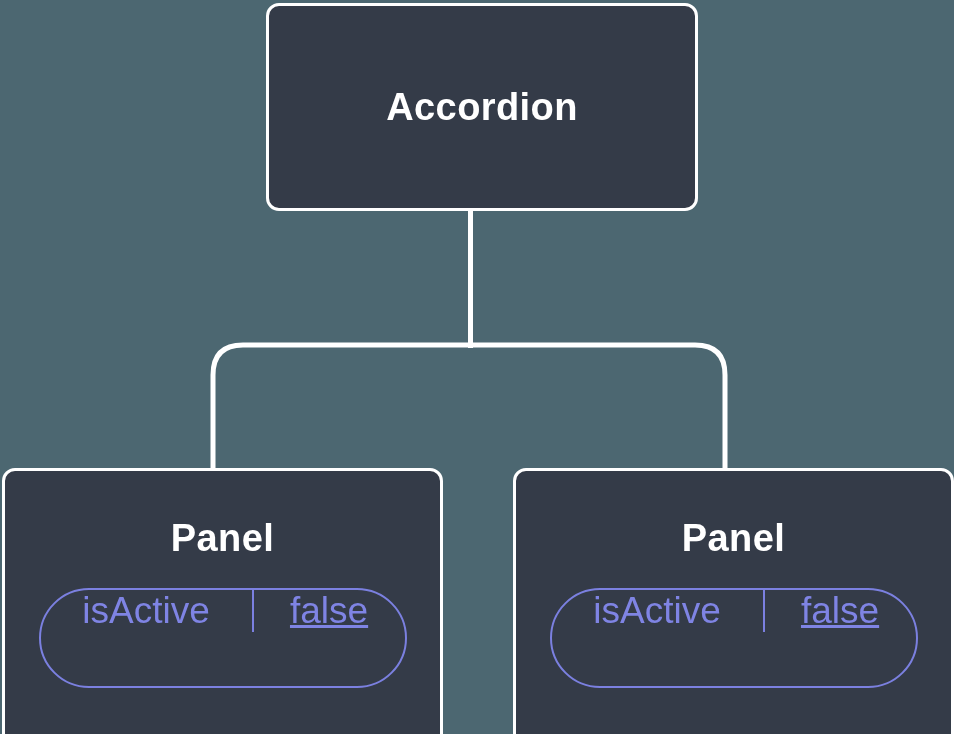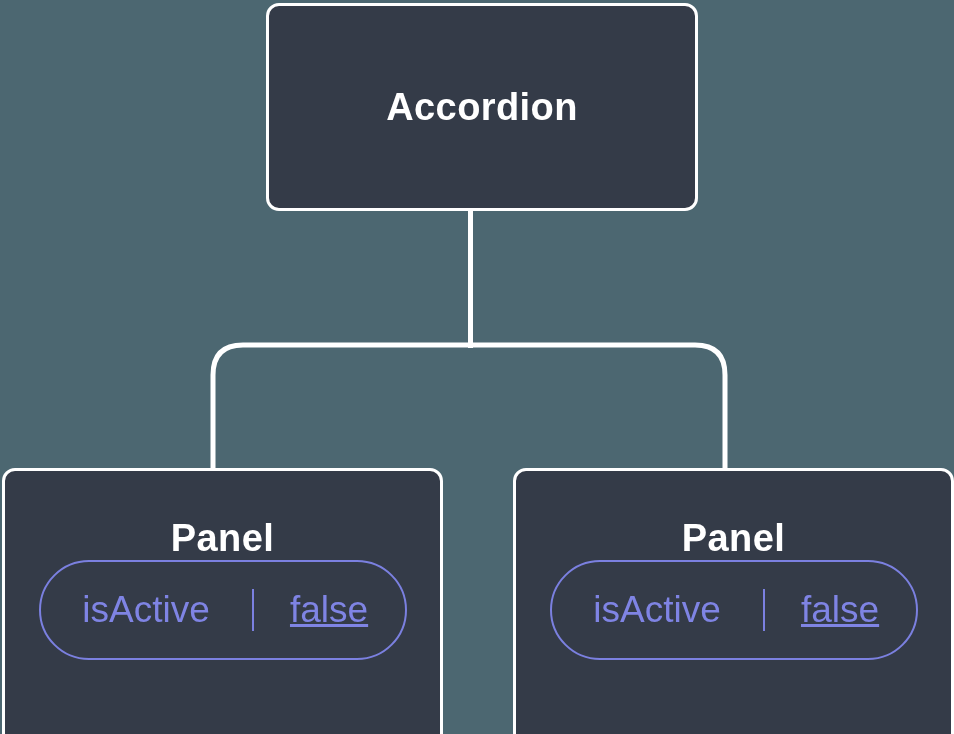--- a/index.html
+++ b/index.html
@@ -61,26 +61,27 @@
     height: 283px;
     display: flex;
     flex-direction: column;
     align-items: center;
     padding-top: 46px;
   }
   .panel-left  { left: 2px; }
   .panel-right { left: 513px; }
   .prop-pill {
     box-sizing: border-box;
+    margin-top: 28px;
     width: 368px;
     height: 100px;
     border: 2.5px solid var(--accent, #7b80e0);
     border-radius: 50px;
     display: flex;
-    align-items: center;
+    align-items: flex-start;
     color: var(--accent-text, #7f84e4);
     overflow: hidden;
   }
   .prop-name {
     flex: 0 0 58%;
     display: flex;
     align-items: center;
     justify-content: center;
     border-right: 2.5px solid var(--accent, #7b80e0);
     font-size: 37px;

